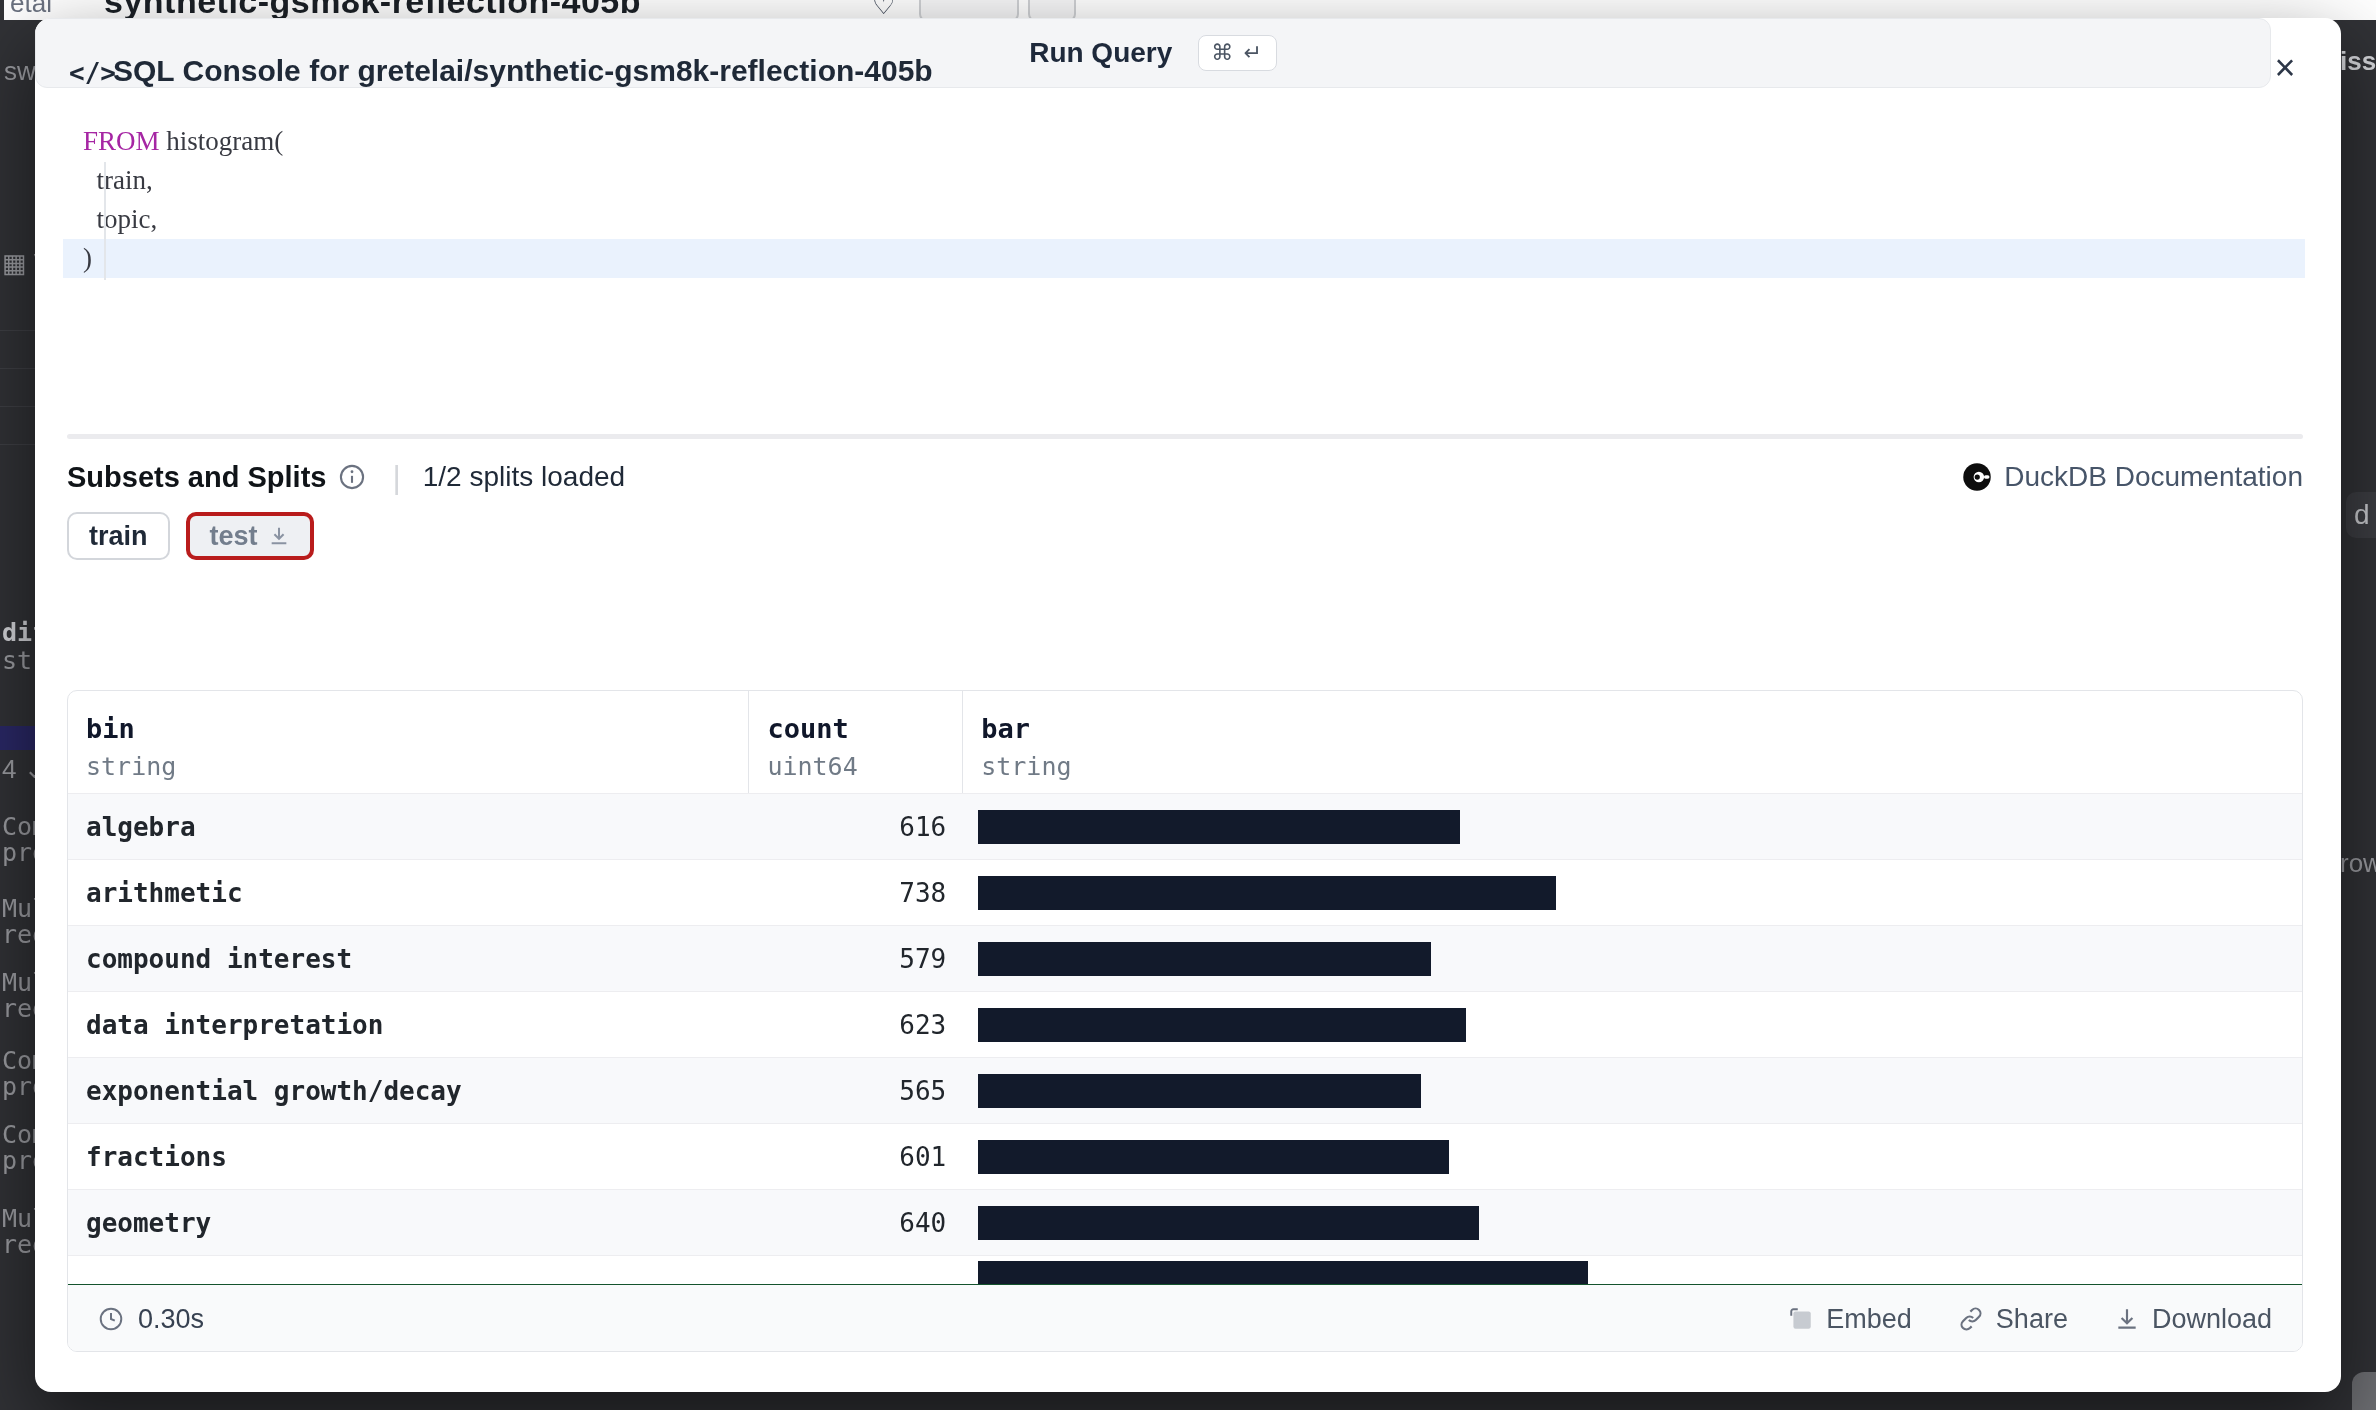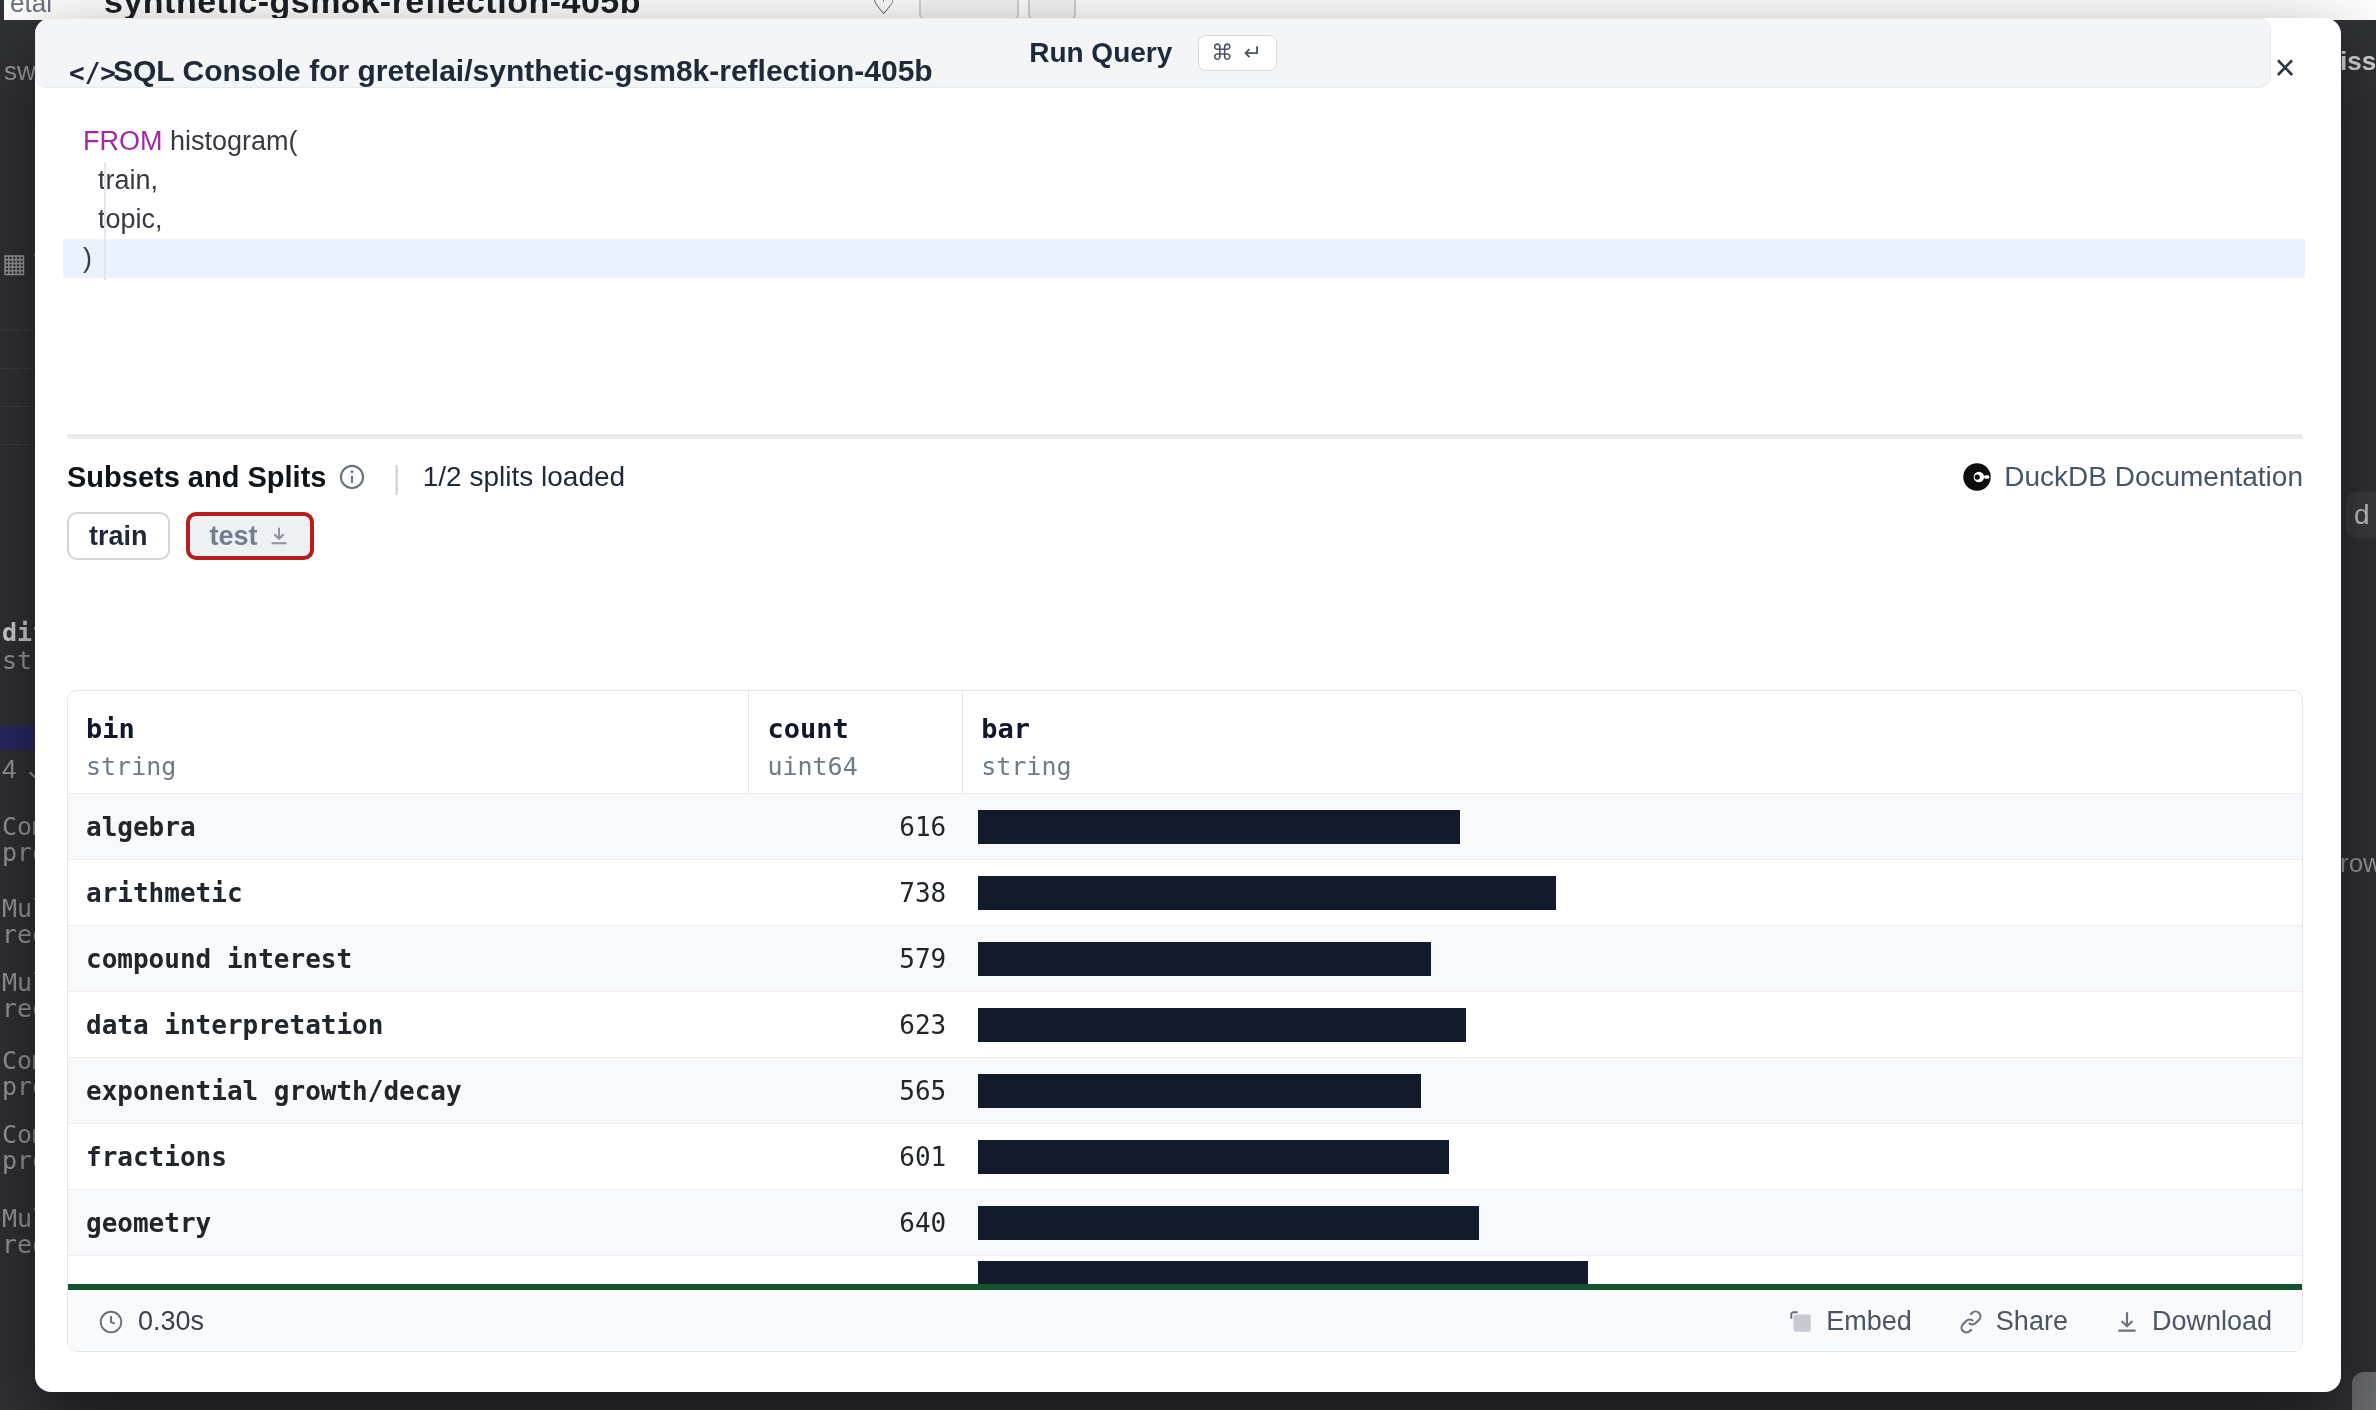--- a/index.html
+++ b/index.html
@@ -24,21 +24,21 @@
   
   #modal{position:absolute;left:35px;top:18px;width:2306px;height:1374px;background:#ffffff;border-radius:16px;
          box-shadow:0 30px 80px rgba(0,0,0,.55);z-index:3;overflow:hidden;}
   #mh-icon{left:34px;top:40px;font-family:"DejaVu Sans Mono","Liberation Mono",monospace;font-weight:bold;font-size:26px;color:#1f2937;}
   #mh-title{left:78px;top:36px;font-size:30px;font-weight:bold;color:#1f2937;}
   #mh-close{left:2228px;top:28px;width:44px;height:44px;font-size:36px;color:#2d3748;text-align:center;line-height:44px;cursor:pointer;}
 
   
   #editor{left:0;top:104px;width:2306px;}
   .code-line{position:relative;height:39px;line-height:39px;padding-left:48px;
-             font-family:Liberation Sans, sans-serif;font-size:27px;color:#383a42;white-space:pre;}
+             font-family:Liberation Serif, serif;font-size:27px;color:#383a42;white-space:pre;}
   .code-line.active{background:#eaf2fd;margin-left:28px;padding-left:20px;width:2222px;}
   .tok-keyword{color:#a626a4;}
   .tok-number{color:#22863a;}
   #indent-guide{left:69px;top:144px;width:2px;height:118px;background:#e3e6ea;}
 
   #resizer{left:32px;top:416px;width:2236px;height:5px;background:#ebebee;border-radius:3px;}
 
   
   #subsets-row{left:32px;top:438px;width:2242px;height:42px;display:flex;align-items:center;}
   #subsets-label{font-size:29px;font-weight:bold;color:#101418;}
@@ -69,21 +69,21 @@
   .th .ctype{font-size:25px;color:#707a86;margin-top:8px;}
   .col1{width:681px;} .col2{width:214px;} .col3{width:1341px;}
   .trow{display:flex;height:66px;border-top:1px solid #ededf0;align-items:center;box-sizing:border-box;}
   .trow.alt{background:#f8f9fb;}
   .td{box-sizing:border-box;font-size:26px;color:#21262c;}
   .td.c1{width:681px;padding-left:18px;font-weight:bold;}
   .td.c2{width:214px;text-align:right;padding-right:16px;border-left:1px solid transparent;}
   .td.c3{width:1341px;padding-left:16px;}
   .bar{height:34px;background:repeating-linear-gradient(90deg,#121a2b 0px,#121a2b 28px,#1c2436 28px,#29px);background-color:#121a2b;}
   #clip-row{height:29px;overflow:hidden;}
-  #tfooter{height:69px;background:#f9fafb;border-top:6px solid #14532d;display:flex;align-items:center;justify-content:space-between;padding:16px 30px;box-sizing:border-box;gap:36px;}
+  #tfooter{height:69px;background:#f9fafb;border-top:1px solid #14532d;display:flex;align-items:center;justify-content:space-between;padding:16px 30px;box-sizing:border-box;gap:36px;}
   #tf-left{display:flex;align-items:center;gap:14px;color:#374151;font-size:27px;}
   #tf-right{display:flex;align-items:center;gap:46px;}
   .tf-btn{display:flex;align-items:center;gap:12px;color:#4b5563;font-size:27px;cursor:pointer;}
   svg{display:block;}
 </style>
 </head>
 <body>
 
 <div id="top-strip">
   <span class="prefix">etal</span>

